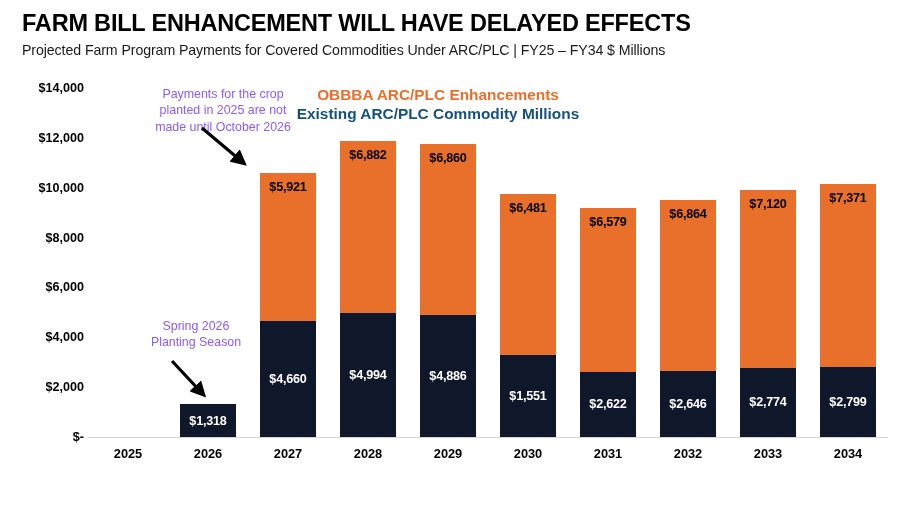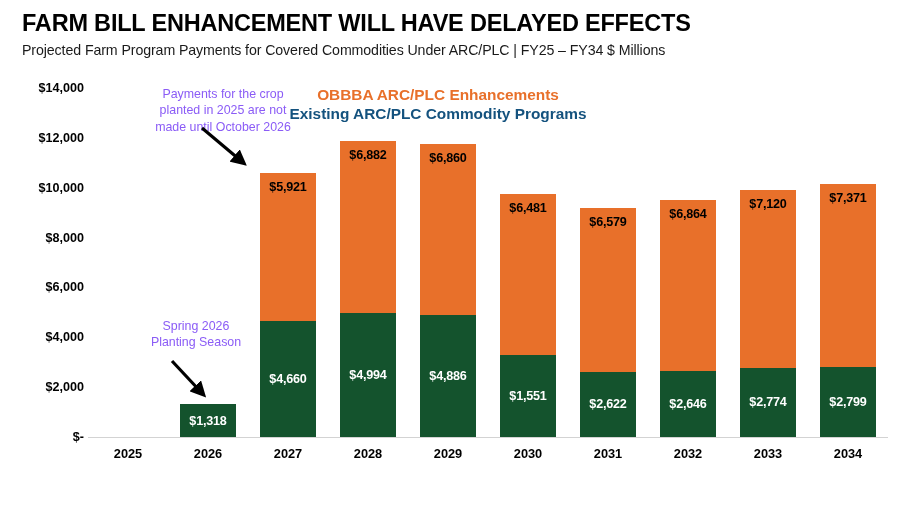--- a/index.html
+++ b/index.html
@@ -86,21 +86,21 @@
   .seg {
     position: absolute;
     left: 0;
     width: 100%;
     box-sizing: border-box;
     display: flex;
     align-items: flex-start;
     justify-content: center;
   }
   .seg.blue {
-    background: #14532d;
+    background: #0f172a;
     align-items: center;
   }
   .seg.orange {
     background: #E8702A;
     align-items: flex-start;
   }
   .seg-label {
     font-size: 12.6px;
     font-weight: bold;
     letter-spacing: -0.2px;
@@ -262,21 +262,21 @@
           <span class="seg-label">$2,799</span>
         </div>
         <div class="seg orange" style="bottom: 69.7751px; height: 183.749px;">
           <span class="seg-label">$7,371</span>
         </div>
       </div>
     </div>
 
   <div id="legend">
     <div id="legend-enhancements">OBBBA ARC/PLC Enhancements</div>
-    <div id="legend-existing">Existing ARC/PLC Commodity Programs</div>
+    <div id="legend-existing">Existing ARC/PLC Commodity Millions</div>
   </div>
 
   <div class="annot" id="annot-crop">
     <div>Payments for the crop</div>
     <div>planted in 2025 are not</div>
     <div>made until October 2026</div>
   </div>
 
   <svg class="arrow-svg" id="arrow-crop" width="56" height="48">
     <defs>

